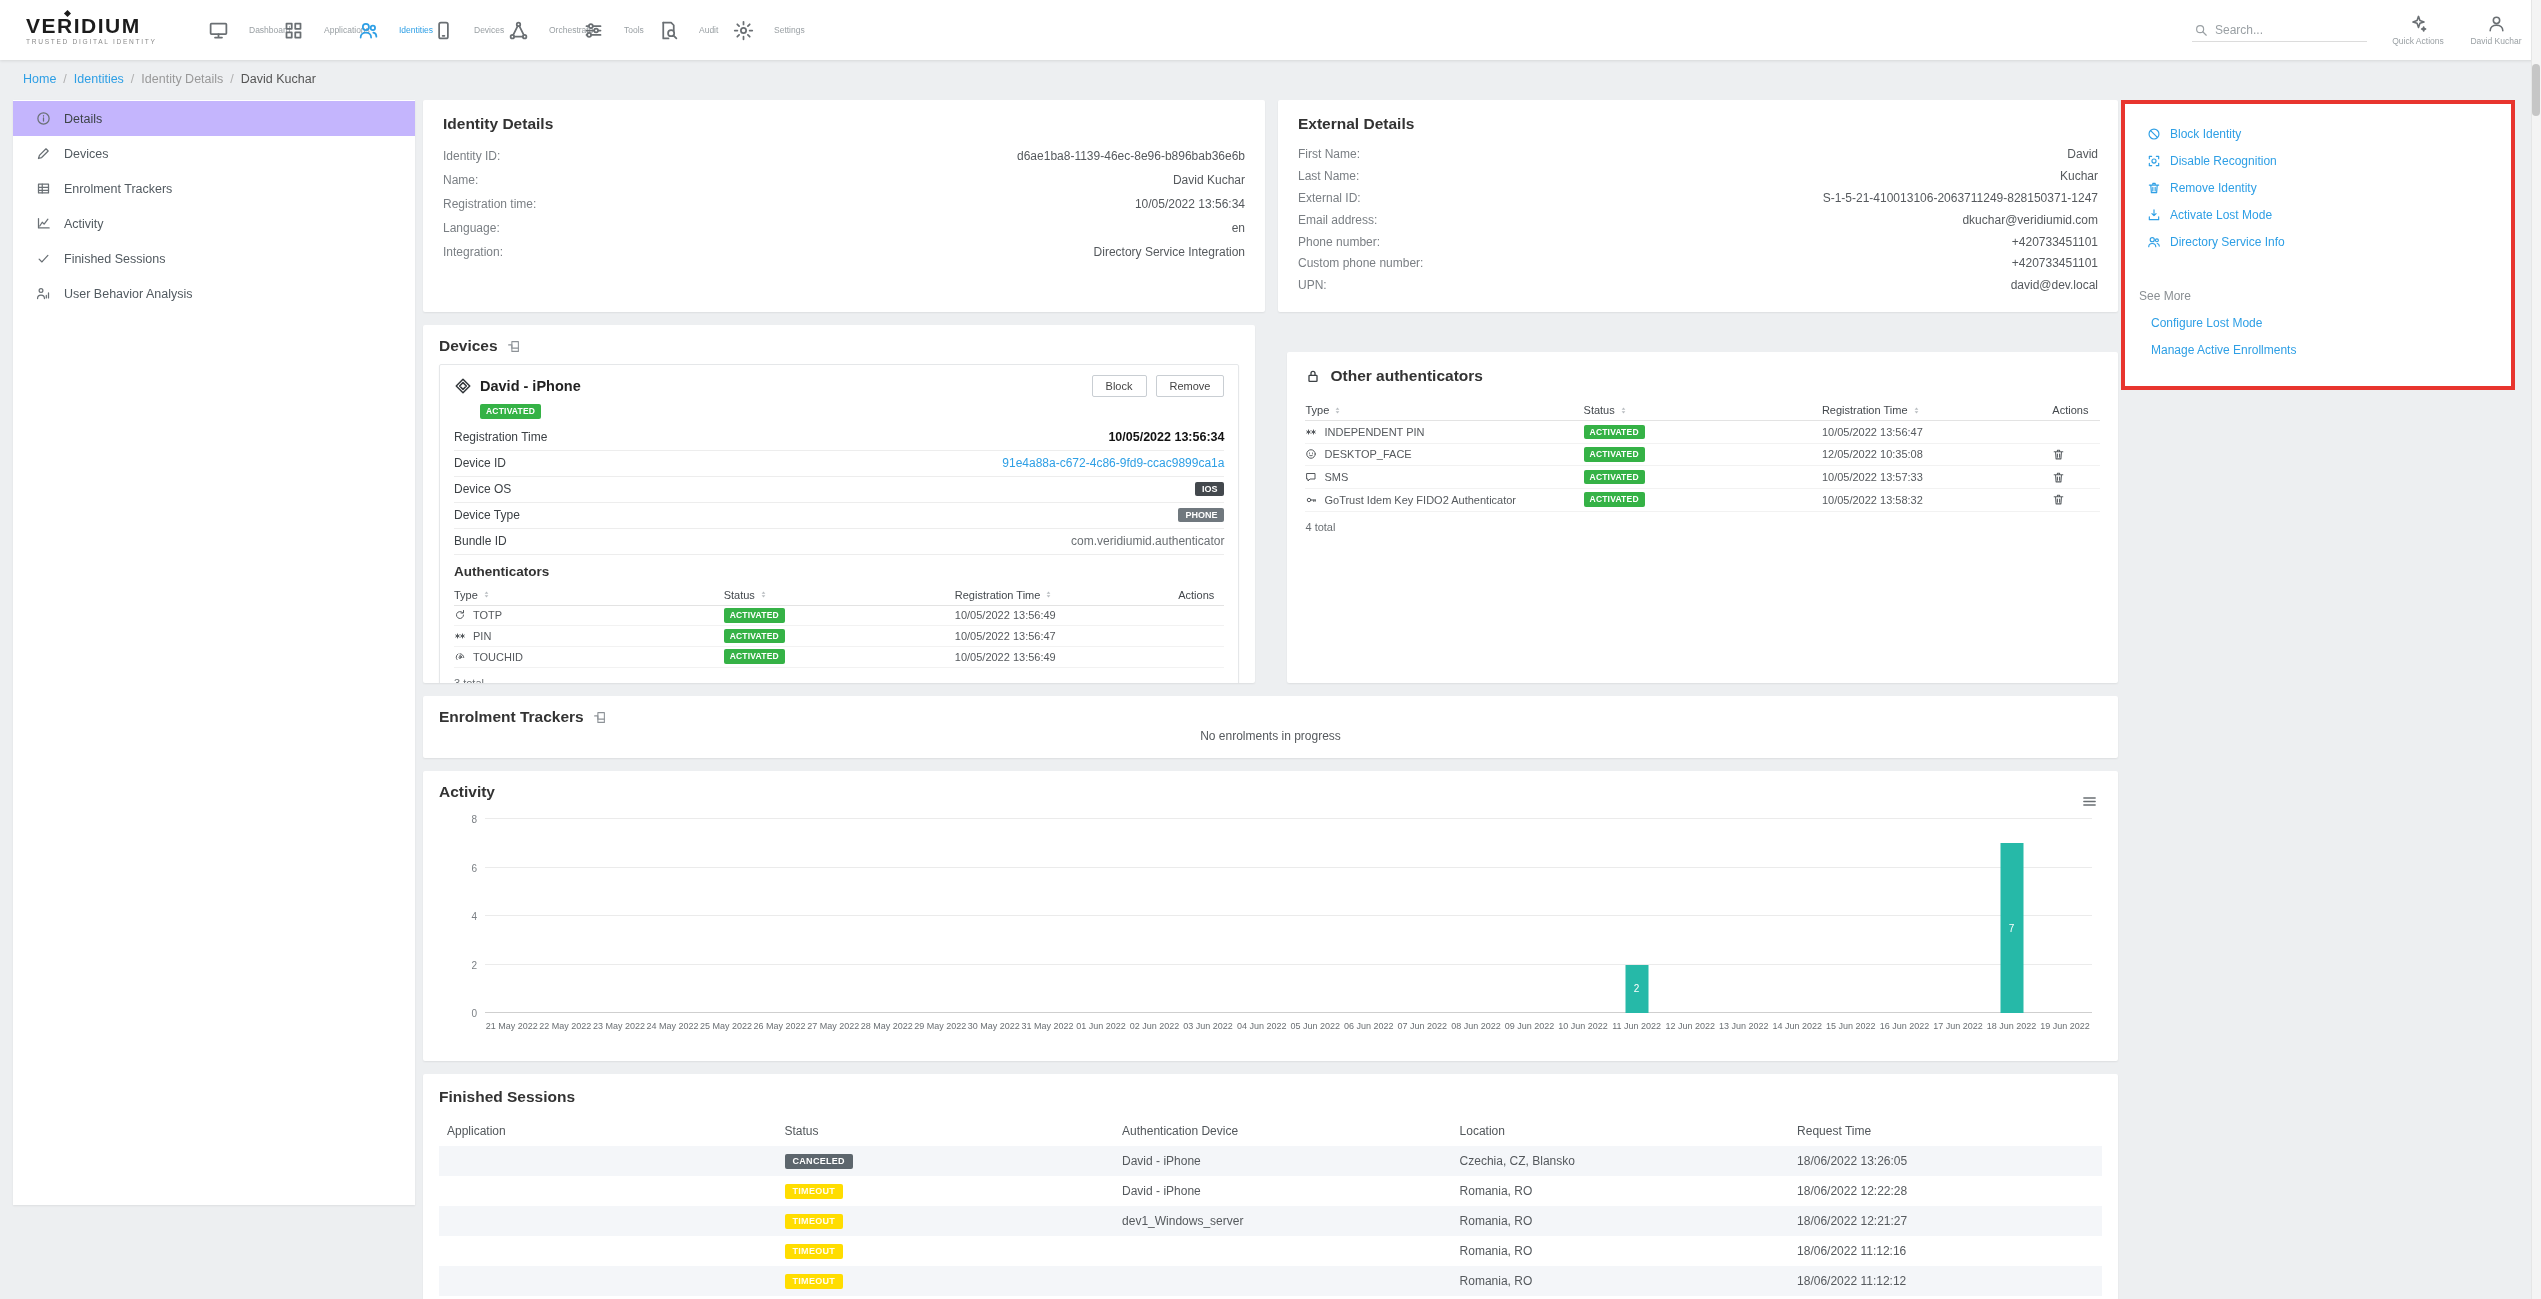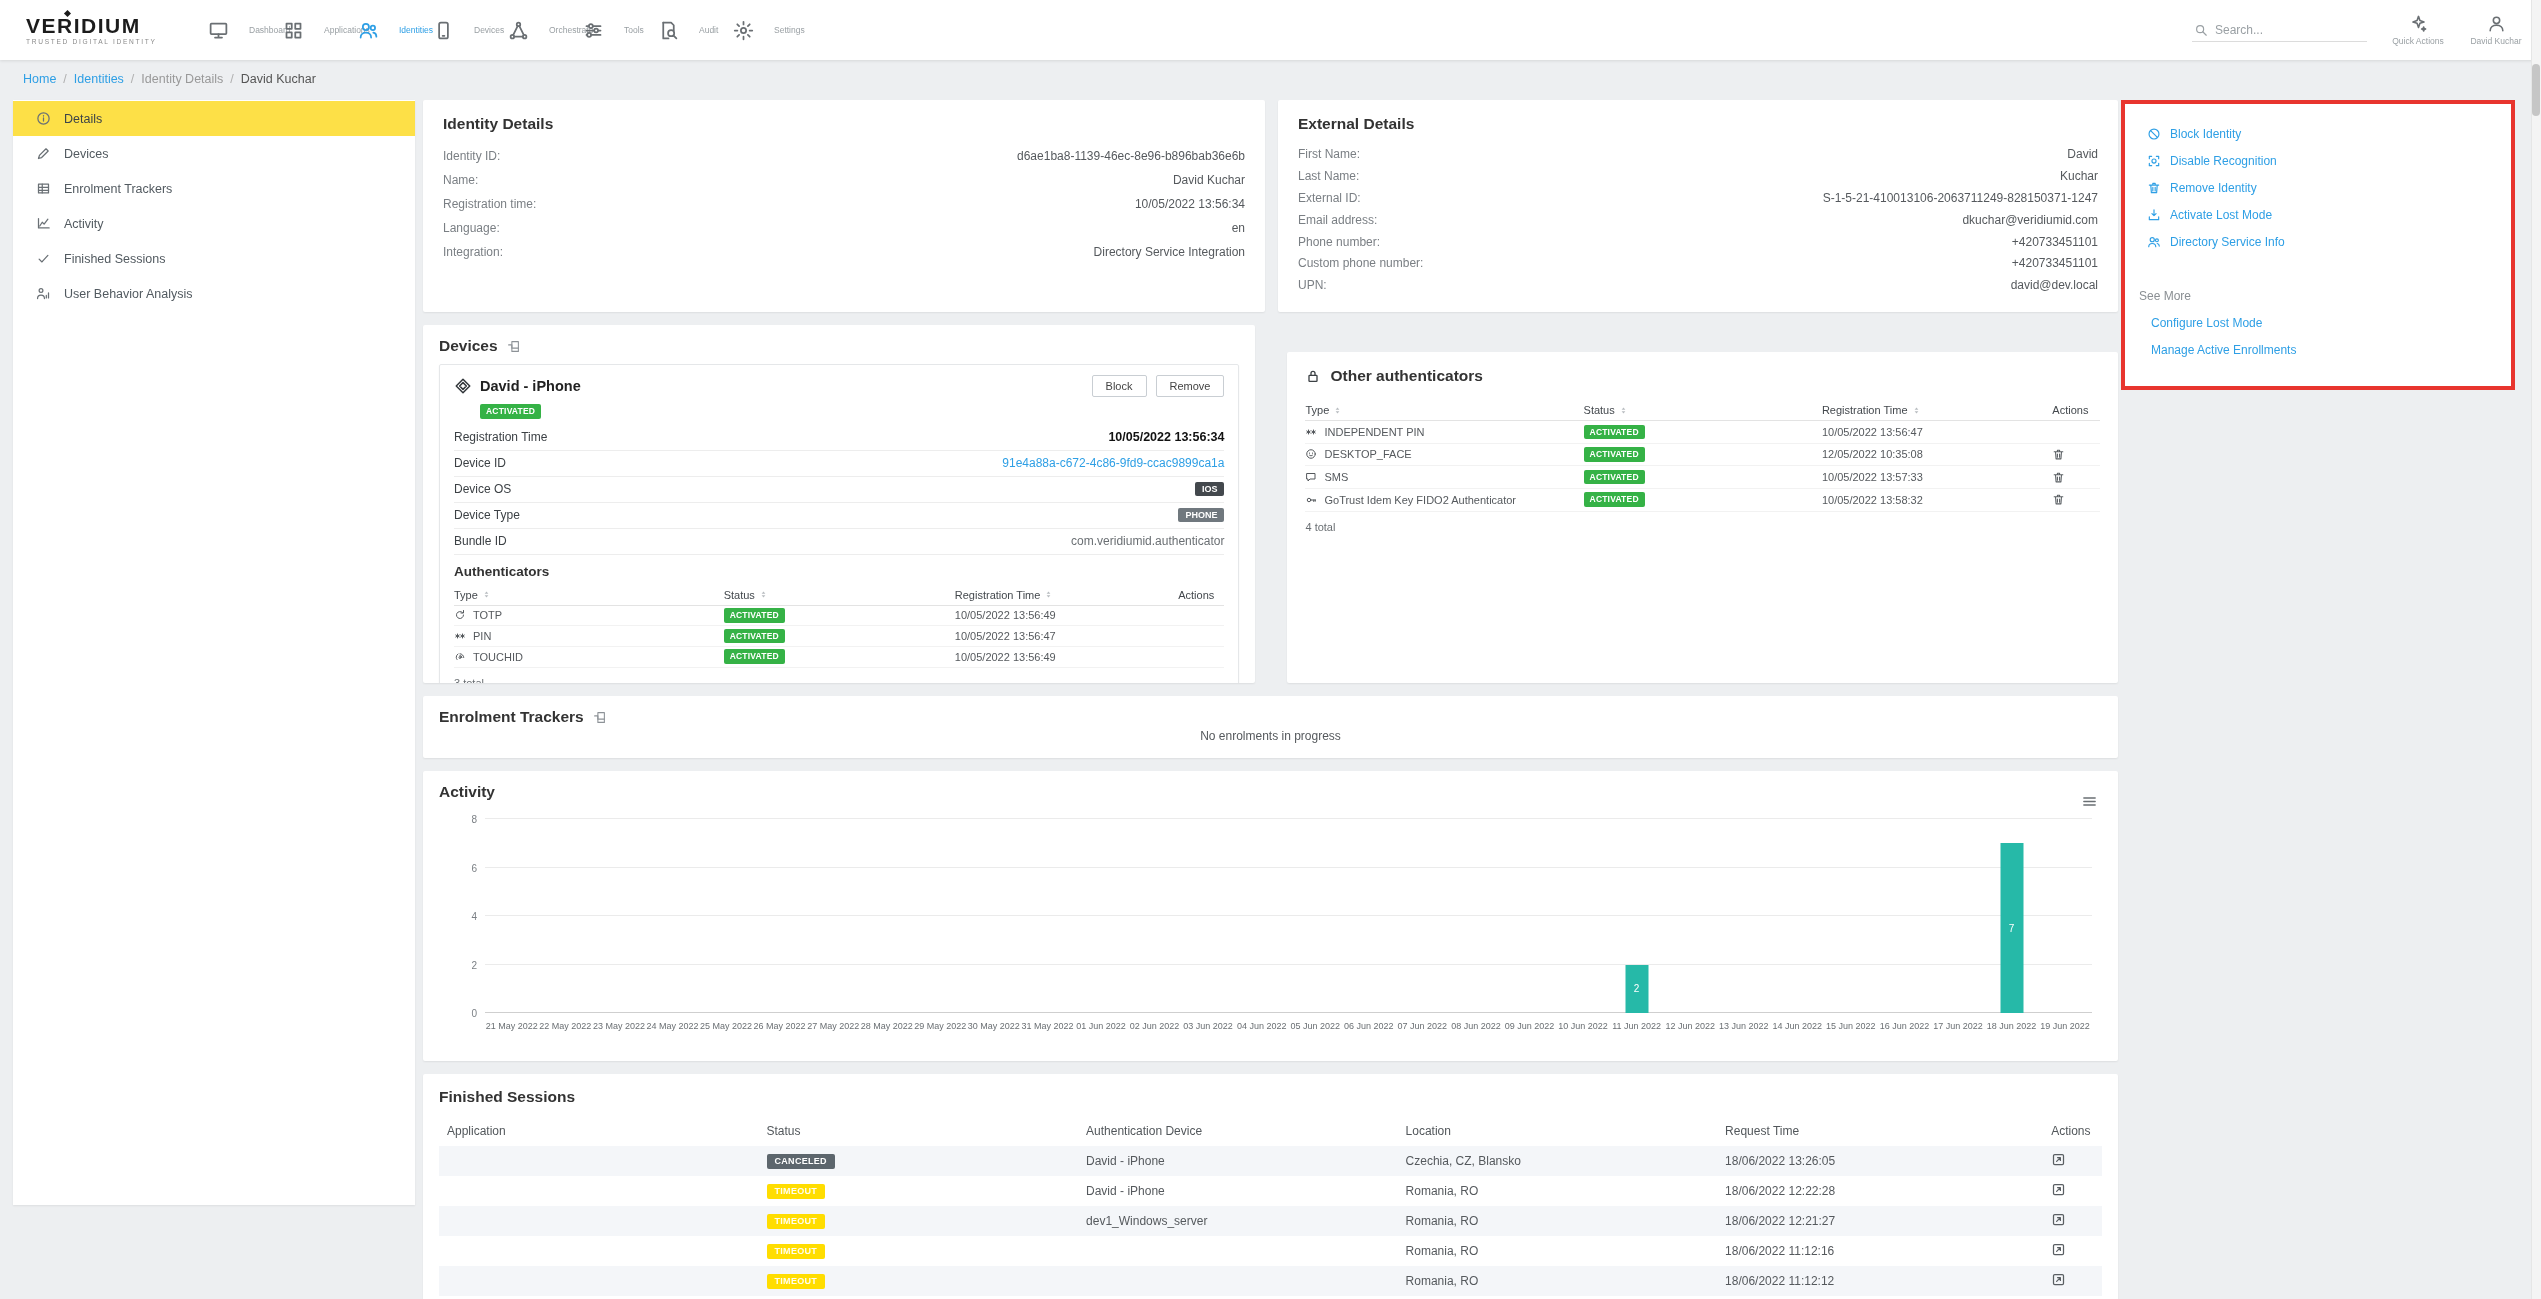--- a/index.html
+++ b/index.html
@@ -34,21 +34,21 @@
   .crumb-link { color:#2e9fe5; cursor:pointer; }
   .crumb-sep { color:#b0b0b0; }
   .crumb-plain { color:#999; }
   .crumb-current { color:#555; }
 
   
   .sidebar { position:absolute; left:13px; top:100px; width:402px; height:1105px; background:#fff;
              box-shadow:0 1px 2px rgba(0,0,0,.07); padding-top:1px; }
   .side-item { height:35px; display:flex; align-items:center; gap:13px; padding-left:23px; font-size:12.5px; color:#525a60; cursor:pointer; }
   .side-item svg { width:15px; height:15px; color:#6a7075; }
-  .side-item.active { background:#fde047; color:#3c4348; }
+  .side-item.active { background:#c4b5fd; color:#3c4348; }
 
   
   .content { position:absolute; left:423px; top:100px; width:1695px; }
   .row { display:flex; gap:13px; margin-bottom:13px; align-items:flex-start; }
   .card { background:#fff; box-shadow:0 1px 2px rgba(0,0,0,.07); border-radius:2px; overflow:hidden; }
   .card-title { font-size:15.5px; font-weight:bold; color:#333; }
   .title-row { display:flex; align-items:center; gap:9px; }
   .expand-ic { color:#8d9297; cursor:pointer; } .expand-ic svg { width:13px; height:13px; }
 
   .identity-card { width:842px; height:212px; padding:15px 20px; }
@@ -111,21 +111,21 @@
   .bar-slot { flex:1; position:relative; }
   .bar { position:absolute; bottom:0; left:50%; transform:translateX(-50%); width:23px;
          display:flex; align-items:center; justify-content:center; }
   .bar-label { color:#fff; font-size:10px; }
   .xlabels { position:absolute; top:100%; left:0; right:0; display:flex; margin-top:8px; }
   .xlabel { flex:1; text-align:center; font-size:9px; color:#6a6f73; white-space:nowrap; overflow:visible; }
 
   
   .sessions-card { width:1695px; height:430px; padding:14px 16px; }
   .sess-table { margin-top:10px; }
-  .sess-head, .sess-row { display:grid; grid-template-columns:19.4% 19.4% 19.4% 19.4% 19.8% auto; align-items:center; padding:0 8px; }
+  .sess-head, .sess-row { display:grid; grid-template-columns:19.4% 19.4% 19.4% 19.4% 19.8% auto; align-items:center; padding:0 8px;gap:18px; }
   .sess-head { font-size:12px; color:#52575b; height:30px; }
   .sess-row { font-size:12px; color:#55595d; height:30px; }
   .sess-row.shaded { background:#f4f6f9; }
   .badge { display:inline-block; font-size:9px; font-weight:bold; padding:3px 8px; border-radius:2px; line-height:1.1; letter-spacing:.3px; }
   .badge-canceled { background:#5d666d; color:#fff; }
   .badge-timeout { background:#ffdd00; color:rgba(255,255,255,.93); }
   .action-ic { color:#5a5f63; cursor:pointer; display:inline-block; } .action-ic svg { width:15px; height:15px; }
 
   
   .actions-panel { position:absolute; left:2121px; top:100px; width:394px; height:290px; background:#fff;

